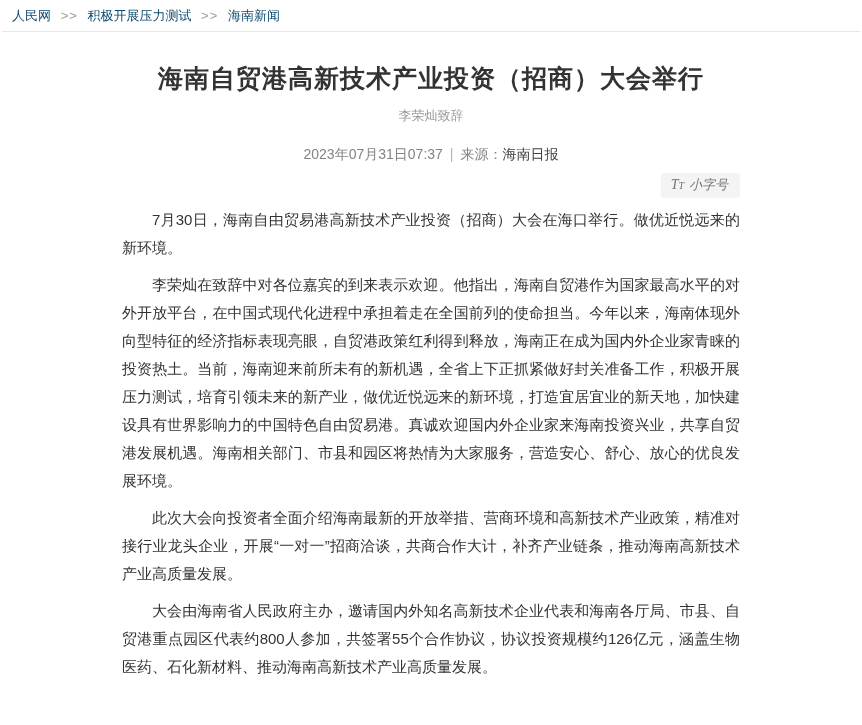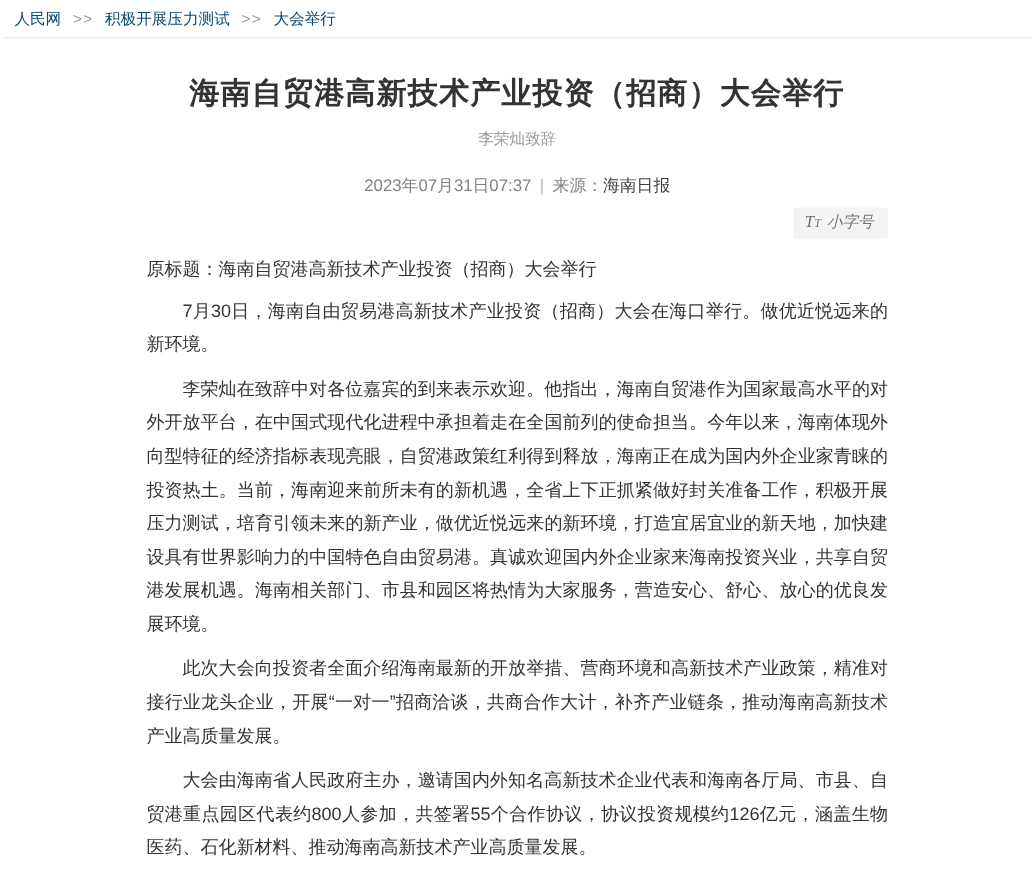--- a/index.html
+++ b/index.html
@@ -118,44 +118,41 @@
 </head>
 <body>
 
 <div class="page">
 
   <nav class="breadcrumb">
     <a>人民网</a>
     <span class="sep">&gt;&gt;</span>
     <a>积极开展压力测试</a>
     <span class="sep">&gt;&gt;</span>
-    <a>大会举行</a>
+    <a>海南新闻</a>
   </nav>
 
   <div class="top-divider"></div>
 
   <div class="content">
 
     <header>
       <h1 class="article-title">海南自贸港高新技术产业投资（招商）大会举行</h1>
       <div class="subtitle">李荣灿致辞</div>
       <div class="meta">
         <span class="date">2023年07月31日07:37</span><span class="pipe">|</span><span class="source-label">来源：</span><a class="source-link">海南日报</a>
       </div>
     </header>
 
     <div class="toolbar">
       <button class="font-size-btn">
         <span class="t-big">T</span><span class="t-small">T</span><span>小字号</span>
       </button>
     </div>
 
-    <div class="orig-title">
-      <span>原标题：</span><span>海南自贸港高新技术产业投资（招商）大会举行</span>
-    </div>
 
     <div class="body-text">
       <p>7月30日，海南自由贸易港高新技术产业投资（招商）大会在海口举行。做优近悦远来的新环境。</p>
       <p>李荣灿在致辞中对各位嘉宾的到来表示欢迎。他指出，海南自贸港作为国家最高水平的对外开放平台，在中国式现代化进程中承担着走在全国前列的使命担当。今年以来，海南体现外向型特征的经济指标表现亮眼，自贸港政策红利得到释放，海南正在成为国内外企业家青睐的投资热土。当前，海南迎来前所未有的新机遇，全省上下正抓紧做好封关准备工作，积极开展压力测试，培育引领未来的新产业，做优近悦远来的新环境，打造宜居宜业的新天地，加快建设具有世界影响力的中国特色自由贸易港。真诚欢迎国内外企业家来海南投资兴业，共享自贸港发展机遇。海南相关部门、市县和园区将热情为大家服务，营造安心、舒心、放心的优良发展环境。</p>
       <p>此次大会向投资者全面介绍海南最新的开放举措、营商环境和高新技术产业政策，精准对接行业龙头企业，开展“一对一”招商洽谈，共商合作大计，补齐产业链条，推动海南高新技术产业高质量发展。</p>
       <p>大会由海南省人民政府主办，邀请国内外知名高新技术企业代表和海南各厅局、市县、自贸港重点园区代表约800人参加，共签署55个合作协议，协议投资规模约126亿元，涵盖生物医药、石化新材料、推动海南高新技术产业高质量发展。</p>
 
     </div>
 
   </div>

